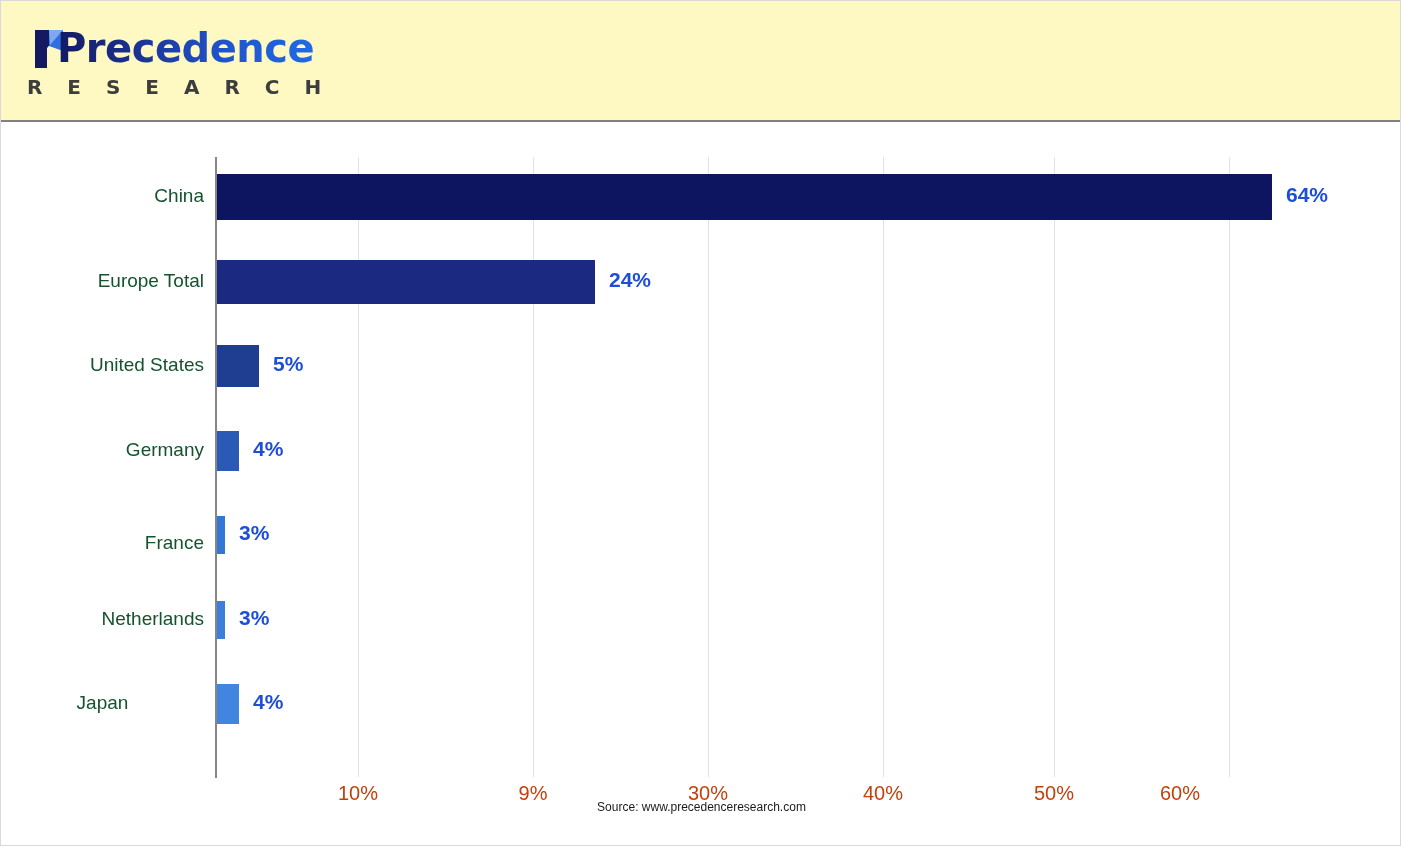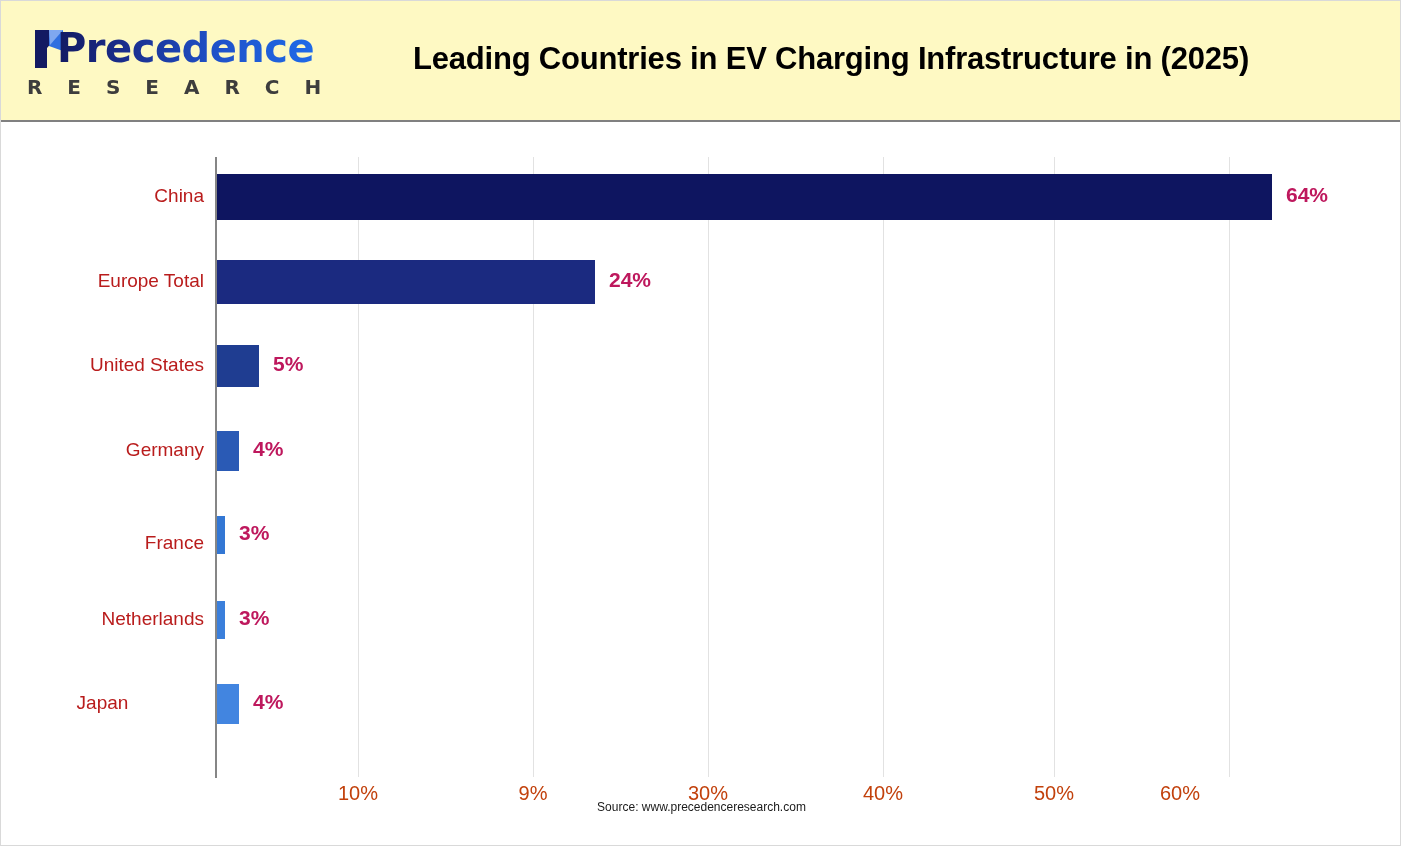--- a/index.html
+++ b/index.html
@@ -120,34 +120,34 @@
     width: 1401px;
     height: 84px;
   }
   .cat-label {
     position: absolute;
     left: 0;
     width: 203px;
     text-align: right;
     font-family: "Liberation Sans", sans-serif;
     font-size: 19px;
-    color: #b91c1c;
+    color: #14532d;
     white-space: nowrap;
   }
   .bar {
     position: absolute;
     left: 216px;
     border-radius: 0;
   }
   .bar-value {
     position: absolute;
     font-family: "Liberation Sans", sans-serif;
     font-size: 21px;
     font-weight: bold;
-    color: #be185d;
+    color: #1d4ed8;
     white-space: nowrap;
   }
 
   .xtick {
     position: absolute;
     top: 658px;
     font-family: "Liberation Sans", sans-serif;
     font-size: 20px;
     color: #c2410c;
     text-align: center;
@@ -177,21 +177,20 @@
     <div class="logo-block">
       <svg class="logo-mark" viewBox="0 0 42 44">
         <path d="M2 3 L30 3 L14 21 L14 41 L2 41 Z" fill="#131a62"></path>
         <path d="M16 3 L30 3 L30 24 L16 19 Z" fill="#2f6fe0"></path>
         <path d="M16 3 L30 3 L17 18 Z" fill="#7fa8f0"></path>
       </svg>
       <div class="logo-wordmark">Precedence</div>
       <div class="logo-research">R E S E A R C H</div>
     </div>
 
-    <div class="chart-title">Leading Countries in EV Charging Infrastructure in (2025)</div>
   </div>
 
   <div class="plot">
 
     <div id="gridlines">
         <div class="gridline" style="left: 357px; background: rgb(226, 226, 226);"></div>
         <div class="gridline" style="left: 532px; background: rgb(226, 226, 226);"></div>
         <div class="gridline" style="left: 707px; background: rgb(226, 226, 226);"></div>
         <div class="gridline" style="left: 882px; background: rgb(226, 226, 226);"></div>
         <div class="gridline" style="left: 1053px; background: rgb(226, 226, 226);"></div>

